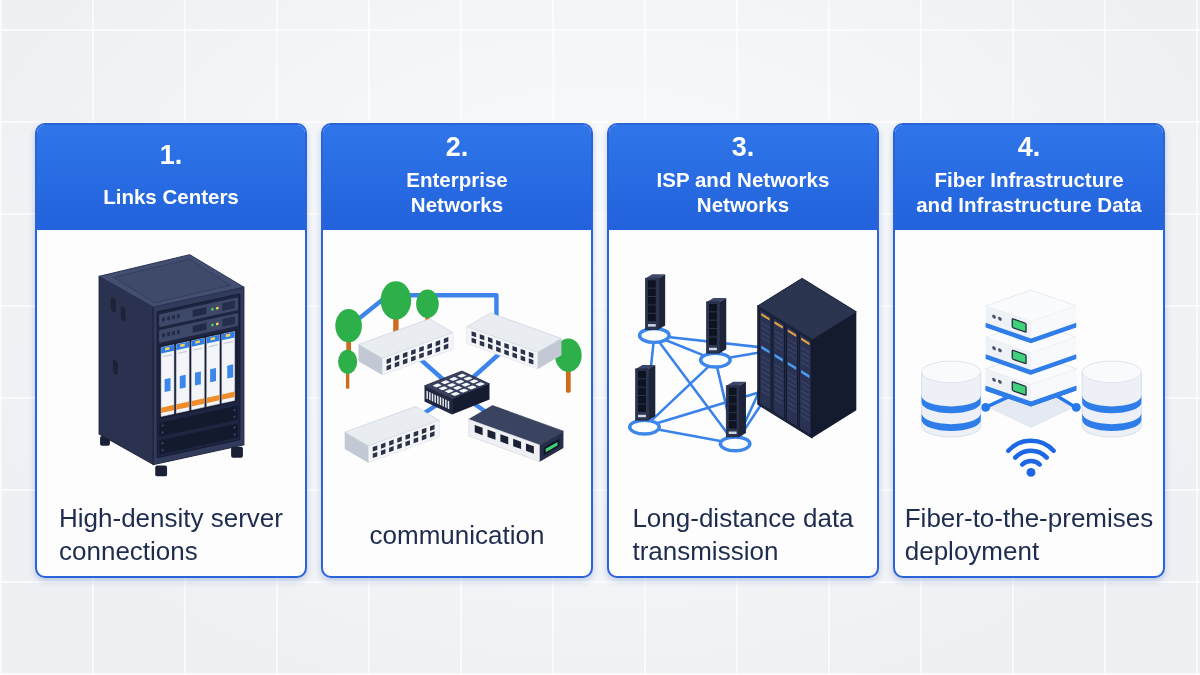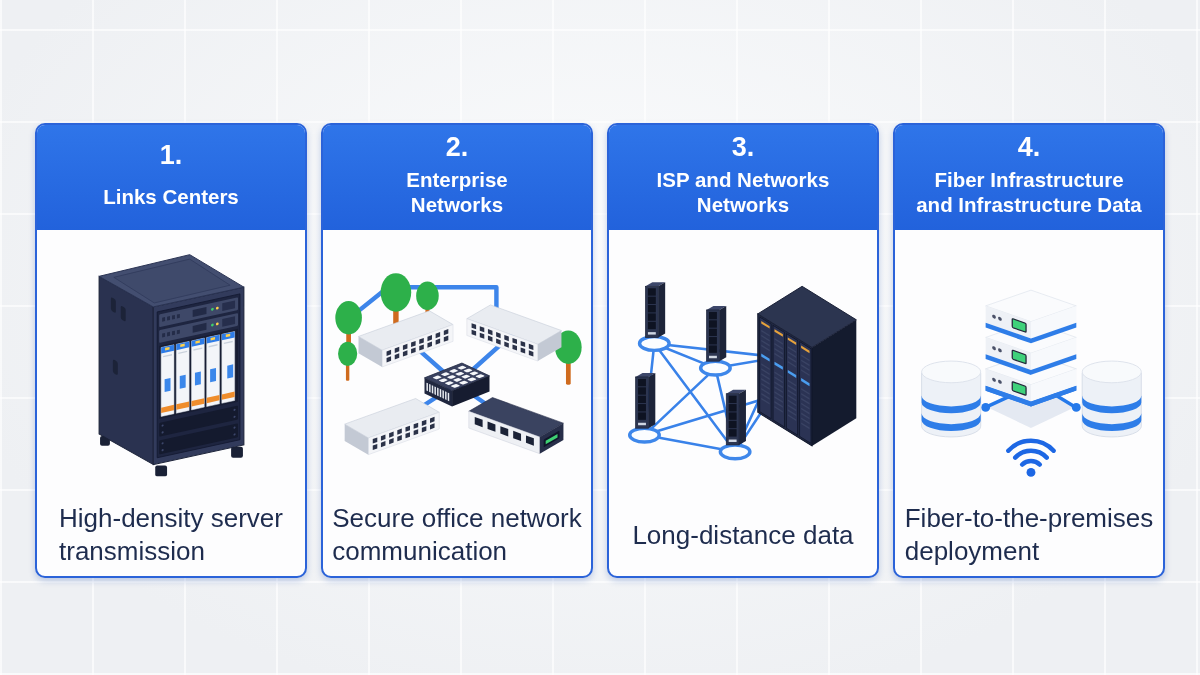--- a/index.html
+++ b/index.html
@@ -146,21 +146,21 @@
               <circle cx="82.5" cy="140.5" r="1.1" fill="#3c466a"></circle>
                 <circle cx="82.5" cy="147.5" r="1.1" fill="#3c466a"></circle>
             </g>
 
             <polygon points="63,44 155,22 210,55 118,75" fill="#434e70" stroke="#2a3352" stroke-width="1"></polygon>
             <polygon points="78,45 155,26.5 196,53 119,71" fill="#39436262" stroke="#2f395a" stroke-width="0.8"></polygon>
           </svg>
         </div>
         <div class="caption">
           <div>High-density server</div>
-          <div>transmission</div>
+          <div>connections</div>
         </div>
       </div>
     </div>
 
     <div class="card">
       <div class="card-header">
         <div class="card-number">2.</div>
         <div class="card-title">
           <div>Enterprise</div>
           <div>Networks</div>
@@ -264,21 +264,20 @@
                   <rect x="15.5" y="4" width="1.5" height="8" fill="#e8ecf2"></rect>
                 <rect x="18.2" y="4" width="1.5" height="8" fill="#e8ecf2"></rect>
                   <rect x="20.9" y="4" width="1.5" height="8" fill="#e8ecf2"></rect>
                 <rect x="23.6" y="4" width="1.5" height="8" fill="#e8ecf2"></rect>
               </g>
               <polygon points="131,160 169,145 169,161 131,176" fill="#161c30"></polygon>
             </g>
           </svg>
         </div>
         <div class="caption">
-          <div>Secure office network</div>
           <div>communication</div>
         </div>
       </div>
     </div>
 
     <div class="card">
       <div class="card-header">
         <div class="card-number">3.</div>
         <div class="card-title">
           <div>ISP and Networks</div>
@@ -398,20 +397,21 @@
                   <rect x="3.5" y="78" width="8.5" height="1.6" fill="#3a4364"></rect>
                     <rect x="3.5" y="83" width="8.5" height="1.6" fill="#3a4364"></rect>
                 </g>
               </g>
               <polygon points="151,74 196,46 251,80 206,108" fill="#2c3550" stroke="#1a2137" stroke-width="1"></polygon>
             </g>
           </svg>
         </div>
         <div class="caption">
           <div>Long-distance data</div>
+          <div>transmission</div>
         </div>
       </div>
     </div>
 
     <div class="card">
       <div class="card-header">
         <div class="card-number">4.</div>
         <div class="card-title">
           <div>Fiber Infrastructure</div>
           <div>and Infrastructure Data</div>

